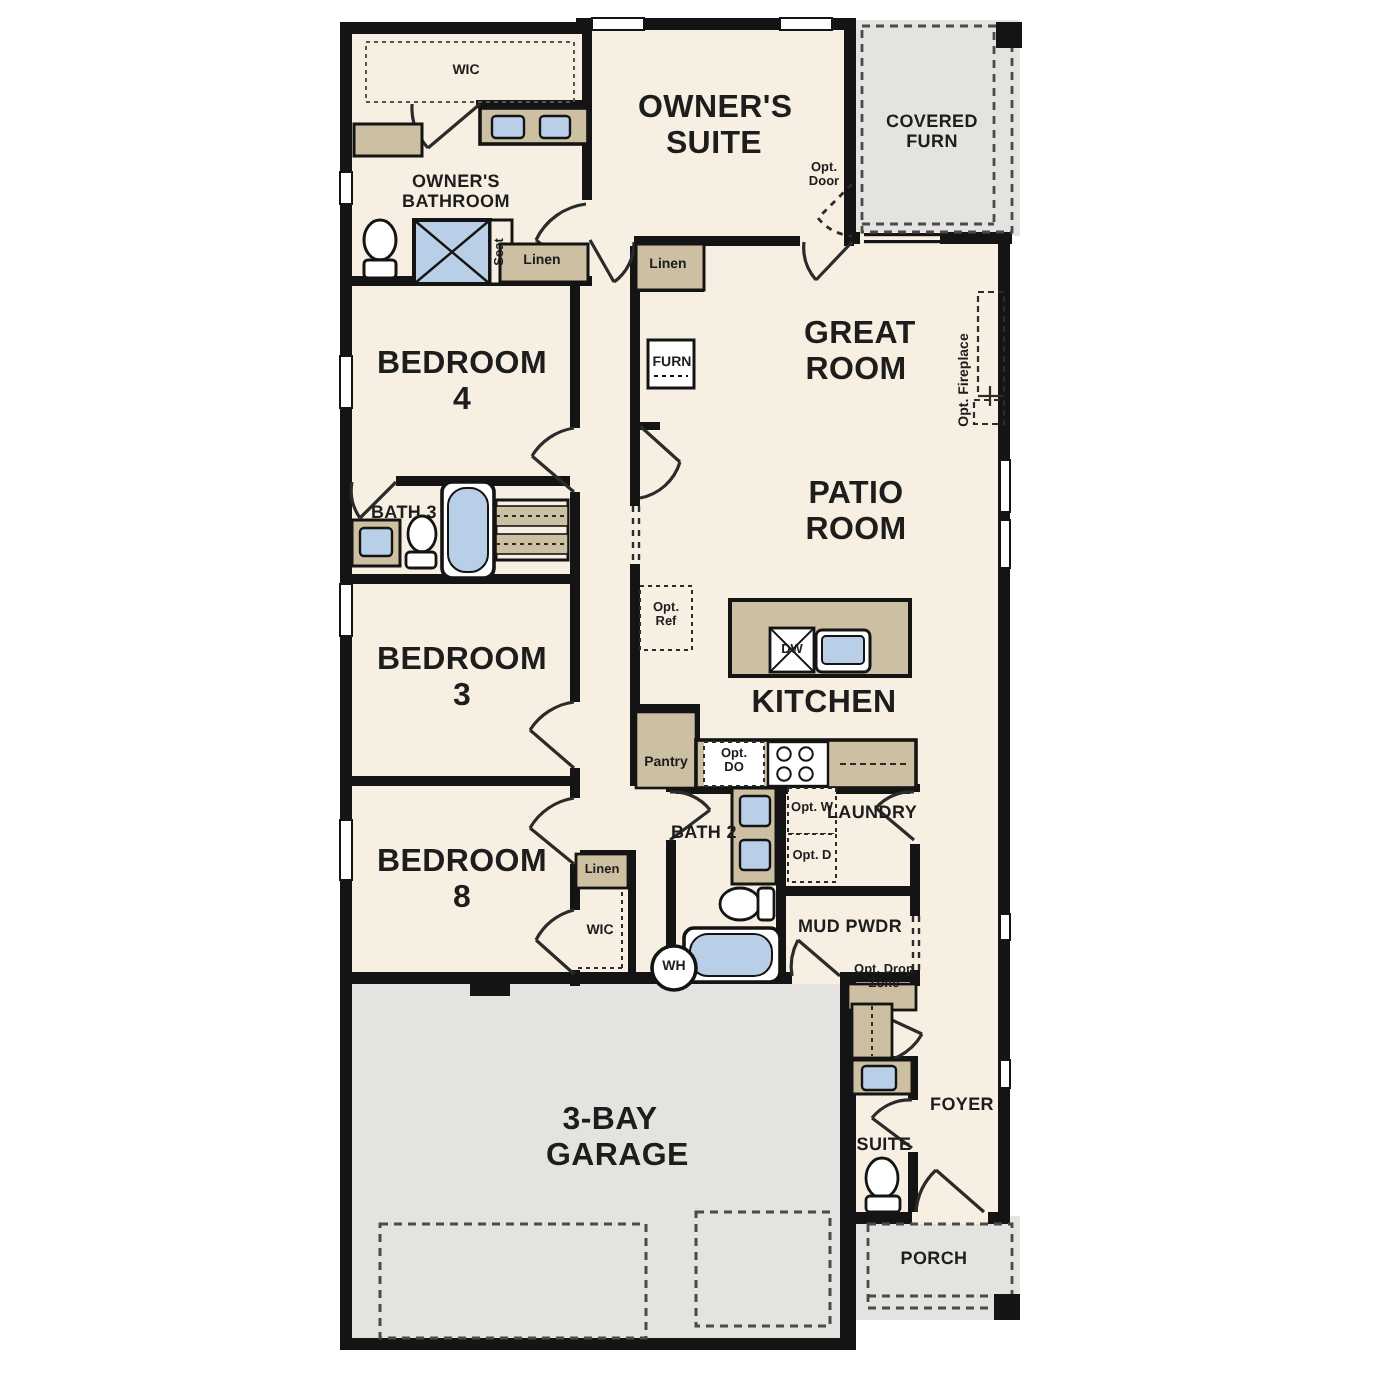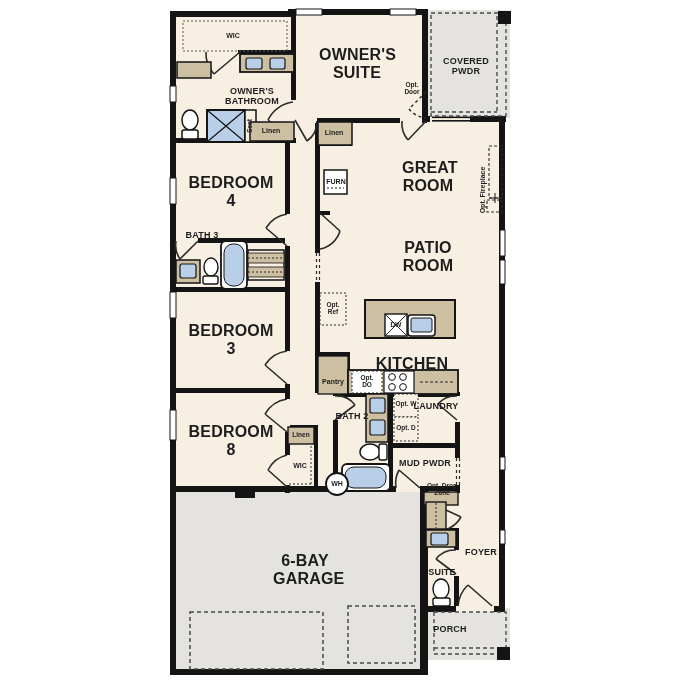--- a/index.html
+++ b/index.html
@@ -266,47 +266,47 @@
   </g>
 
   <rect x="288" y="427" width="26" height="17" fill="#cdbfa2" stroke="#141414" stroke-width="1.4"></rect>
   <g stroke="#2b2b2b" stroke-width="1" stroke-dasharray="2,2">
     <line x1="311" y1="446" x2="311" y2="486"></line>
     <line x1="289" y1="484" x2="311" y2="484"></line>
   </g>
 </svg>
 
 <div class="lbl small" style="left:233px;top:36px">WIC</div>
-<div class="lbl mid" style="left:252px;top:96px;width:92px">OWNER'S BATHROOM</div>
+<div class="lbl mid" style="left:228px;top:96px;width:92px">OWNER'S BATHROOM</div>
 <div class="lbl" style="left:357px;top:64px;width:76px">OWNER'S SUITE</div>
 <div class="lbl tiny" style="left:412px;top:88px;width:26px">Opt. Door</div>
-<div class="lbl mid" style="left:466px;top:66px;width:64px">COVERED PWDR</div>
+<div class="lbl mid" style="left:466px;top:66px;width:64px">COVERED FURN</div>
 <div class="lbl small" style="left:271px;top:131px">Linen</div>
 <div class="lbl tiny vert" style="left:250px;top:126px">Seat</div>
 <div class="lbl small" style="left:334px;top:133px">Linen</div>
 <div class="lbl small" style="left:336px;top:182px">FURN</div>
 <div class="lbl" style="left:428px;top:177px;width:52px">GREAT ROOM</div>
 <div class="lbl small vert" style="left:483px;top:190px;white-space:nowrap">Opt. Fireplace</div>
 <div class="lbl" style="left:231px;top:192px;width:90px">BEDROOM 4</div>
-<div class="lbl mid" style="left:202px;top:235px;white-space:nowrap">BATH 3</div>
+<div class="lbl mid" style="left:202px;top:256px;white-space:nowrap">BATH 3</div>
 <div class="lbl" style="left:428px;top:257px;width:54px">PATIO ROOM</div>
 <div class="lbl tiny" style="left:333px;top:308px;width:22px">Opt. Ref</div>
 <div class="lbl tiny" style="left:396px;top:325px">DW</div>
-<div class="lbl" style="left:412px;top:364px;white-space:nowrap">KITCHEN</div>
+<div class="lbl" style="left:412px;top:352px;white-space:nowrap">KITCHEN</div>
 <div class="lbl small" style="left:333px;top:382px">Pantry</div>
 <div class="lbl tiny" style="left:367px;top:381px;width:22px">Opt. DO</div>
 <div class="lbl mid" style="left:352px;top:416px;width:34px">BATH 2</div>
 <div class="lbl tiny" style="left:406px;top:404px;width:22px">Opt. W</div>
 <div class="lbl tiny" style="left:406px;top:428px;width:22px">Opt. D</div>
 <div class="lbl mid" style="left:436px;top:406px;white-space:nowrap">LAUNDRY</div>
 <div class="lbl" style="left:231px;top:340px;width:90px">BEDROOM 3</div>
 <div class="lbl" style="left:231px;top:441px;width:90px">BEDROOM 8</div>
 <div class="lbl tiny" style="left:301px;top:435px">Linen</div>
 <div class="lbl small" style="left:300px;top:466px">WIC</div>
 <div class="lbl small" style="left:337px;top:484px">WH</div>
 <div class="lbl mid" style="left:425px;top:463px;white-space:nowrap">MUD PWDR</div>
 <div class="lbl tiny" style="left:442px;top:489px;width:36px">Opt. Drop Zone</div>
-<div class="lbl" style="left:305px;top:570px;width:64px">6-BAY GARAGE</div>
+<div class="lbl" style="left:305px;top:570px;width:64px">3-BAY GARAGE</div>
 <div class="lbl mid" style="left:442px;top:572px;white-space:nowrap">SUITE</div>
 <div class="lbl mid" style="left:481px;top:552px;white-space:nowrap">FOYER</div>
-<div class="lbl mid" style="left:450px;top:629px;white-space:nowrap">PORCH</div>
+<div class="lbl mid" style="left:467px;top:629px;white-space:nowrap">PORCH</div>
 
 </div>
 
 </body></html>

